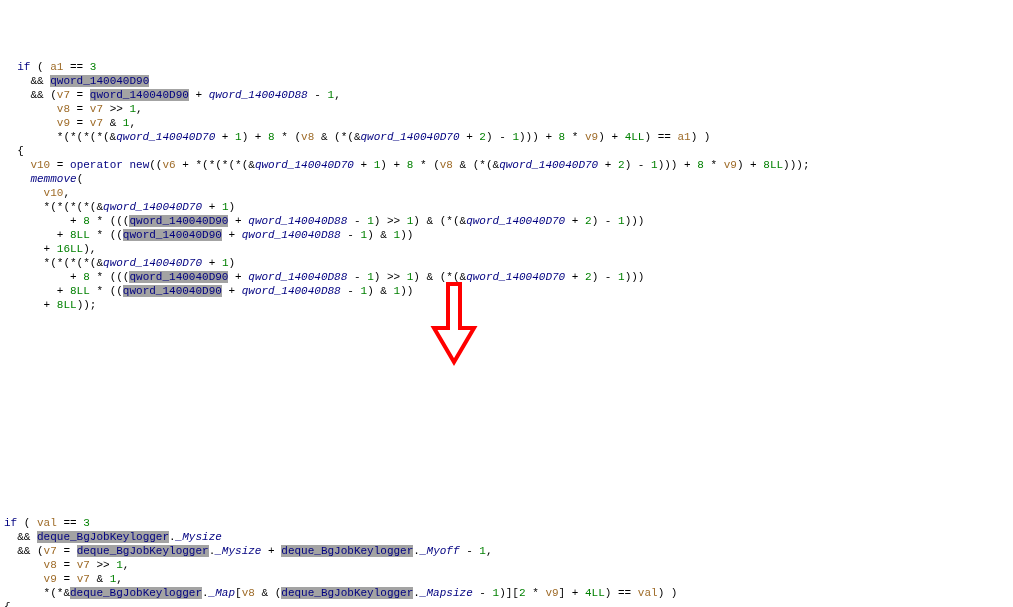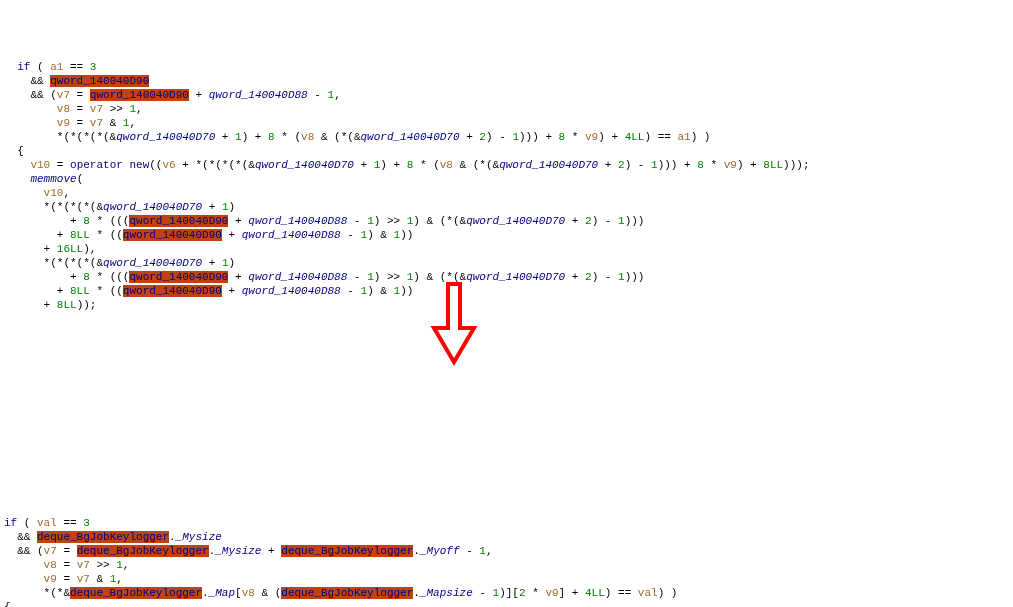--- a/index.html
+++ b/index.html
@@ -11,21 +11,21 @@
     white-space: pre;
     background: #fff;
     color: #000;
     width: 1013px;
   }
   .arrow {
     position: absolute;
     left: 430px;
     top: 280px;
   }
-  .hl { background: #c2410c; color: #000080; }
+  .hl { background: #a3a3a3; color: #000080; }
   .kw { color: #000080; margin-top: 15px; }
   .num { color: #008000; }
   .local { color: #9e6b28; }
   .darkblue { color: #000080; font-style: italic; }
   pre { margin: 0; font-family: inherit; }
 </style>
 </head>
 <body>
 
 

